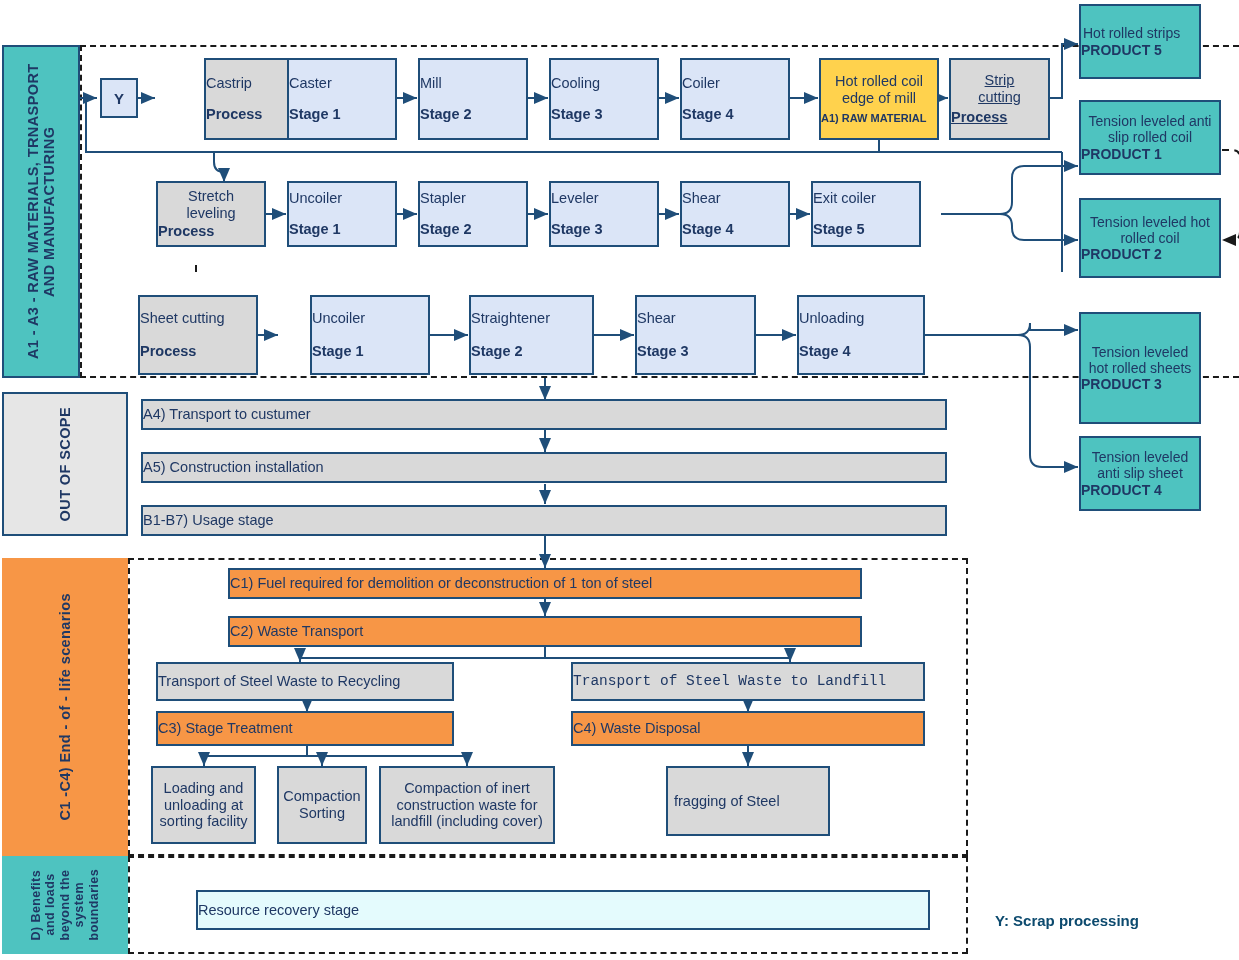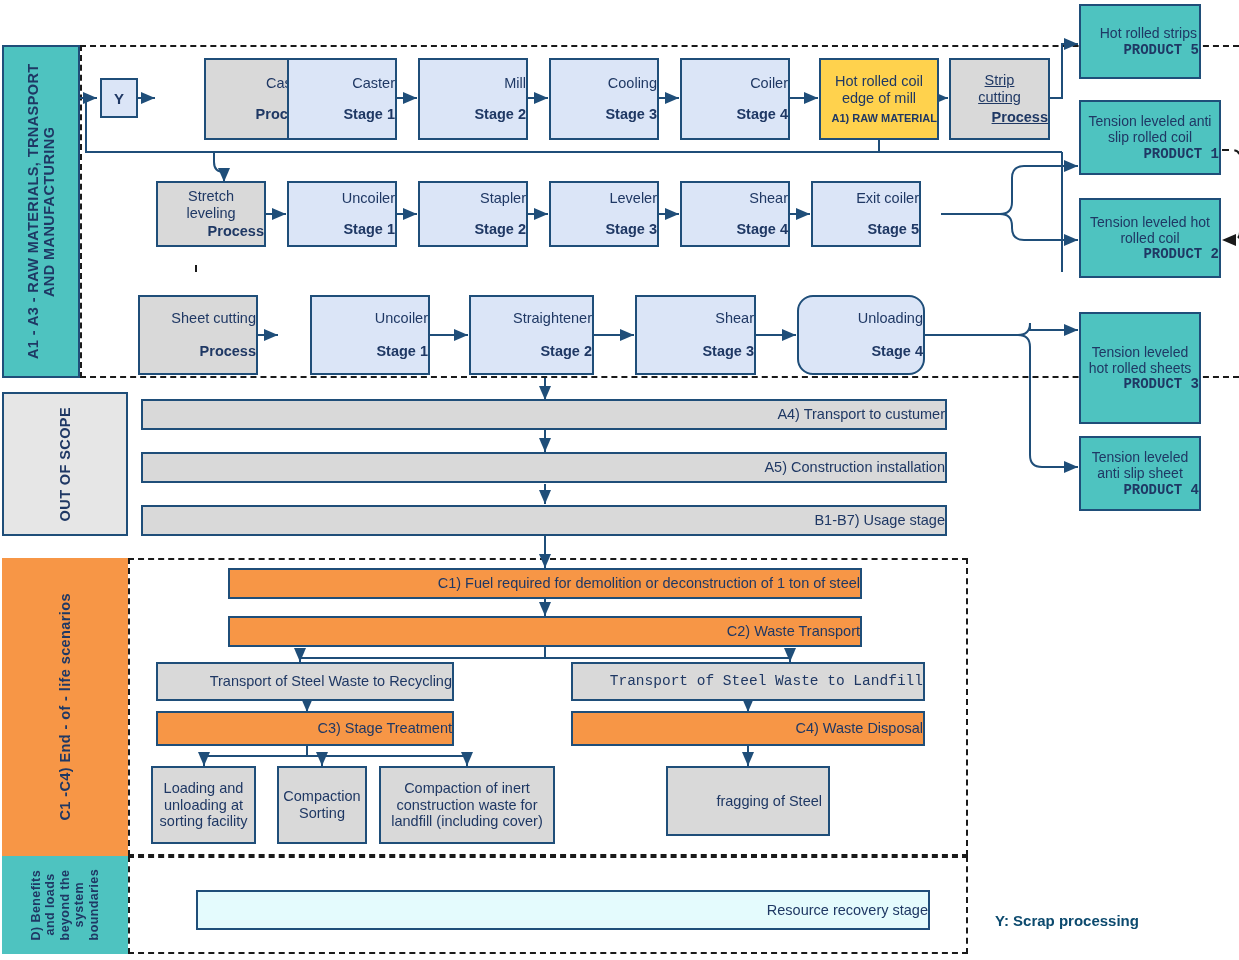--- a/index.html
+++ b/index.html
@@ -1,31 +1,31 @@
 <!DOCTYPE html>
 <html><head>
 <meta charset="utf-8">
 <style>
   html,body{margin:0;padding:0;background:#ffffff;}
   body{font-family:"Liberation Sans", sans-serif;}
   #canvas{position:relative;width:1239px;height:960px;overflow:hidden;background:#fff;}
 
   .box{position:absolute;box-sizing:border-box;border:2px solid #1f4e79;
-       display:flex;flex-direction:column;align-items:flex-end;justify-content:center;
+       display:flex;flex-direction:column;align-items:flex-start;justify-content:center;
        text-align:center;color:#1f3864;line-height:1.15;}
   .box .t1{font-size:14.5px;font-weight:400;}
   .box .t2{font-size:14.5px;font-weight:bold;}
   .proc{background:#d9d9d9;}
   .stage{background:#dbe5f7;}
   .raw{background:#ffd24d;border-color:#1f4e79;}
   .raw .t1{font-size:14.5px;}
   .raw .t2{font-size:11px;font-weight:bold;}
   .prod{background:#4ec3c0;border-color:#1f4e79;}
   .prod .t1{font-size:14px;}
-  .prod .t2{font-size:14px;font-weight:bold;font-family:Liberation Mono, monospace;}
+  .prod .t2{font-size:14px;font-weight:bold;}
   .grey-bar{background:#d9d9d9;border:2px solid #1f4e79;}
   .grey-bar .t1{font-size:14.5px;}
   .orange{background:#f79646;border:2px solid #1f4e79;}
   .orange .t1{font-size:14.5px;}
   .recovery{background:#e4fbfd;border:2px solid #1f4e79;}
   .recovery .t1{font-size:14.5px;}
 
   .sideband{position:absolute;box-sizing:border-box;border:2px solid #1f4e79;
             display:flex;align-items:center;justify-content:center;}
   .sideband .vtext{writing-mode:vertical-rl;transform:rotate(180deg);
@@ -217,21 +217,21 @@
     <span class="t2" style="margin-top:16px;">Stage 1</span>
   </div>
   <div class="box stage" style="left:469px;top:295px;width:125px;height:80px;">
     <span class="t1">Straightener</span>
     <span class="t2" style="margin-top:16px;">Stage 2</span>
   </div>
   <div class="box stage" style="left:635px;top:295px;width:121px;height:80px;">
     <span class="t1">Shear</span>
     <span class="t2" style="margin-top:16px;">Stage 3</span>
   </div>
-  <div class="box stage" style="left:797px;top:295px;width:128px;height:80px;border-radius:16px;">
+  <div class="box stage" style="left:797px;top:295px;width:128px;height:80px;">
     <span class="t1">Unloading</span>
     <span class="t2" style="margin-top:16px;">Stage 4</span>
   </div>
 
   <div class="box prod" style="left:1079px;top:4px;width:122px;height:75px;">
     <span class="t1" style="padding:0 2px;">Hot rolled strips</span>
     <span class="t2">PRODUCT 5</span>
   </div>
   <div class="box prod" style="left:1079px;top:100px;width:142px;height:75px;">
     <span class="t1" style="padding:0 2px;">Tension leveled anti slip rolled coil</span>

